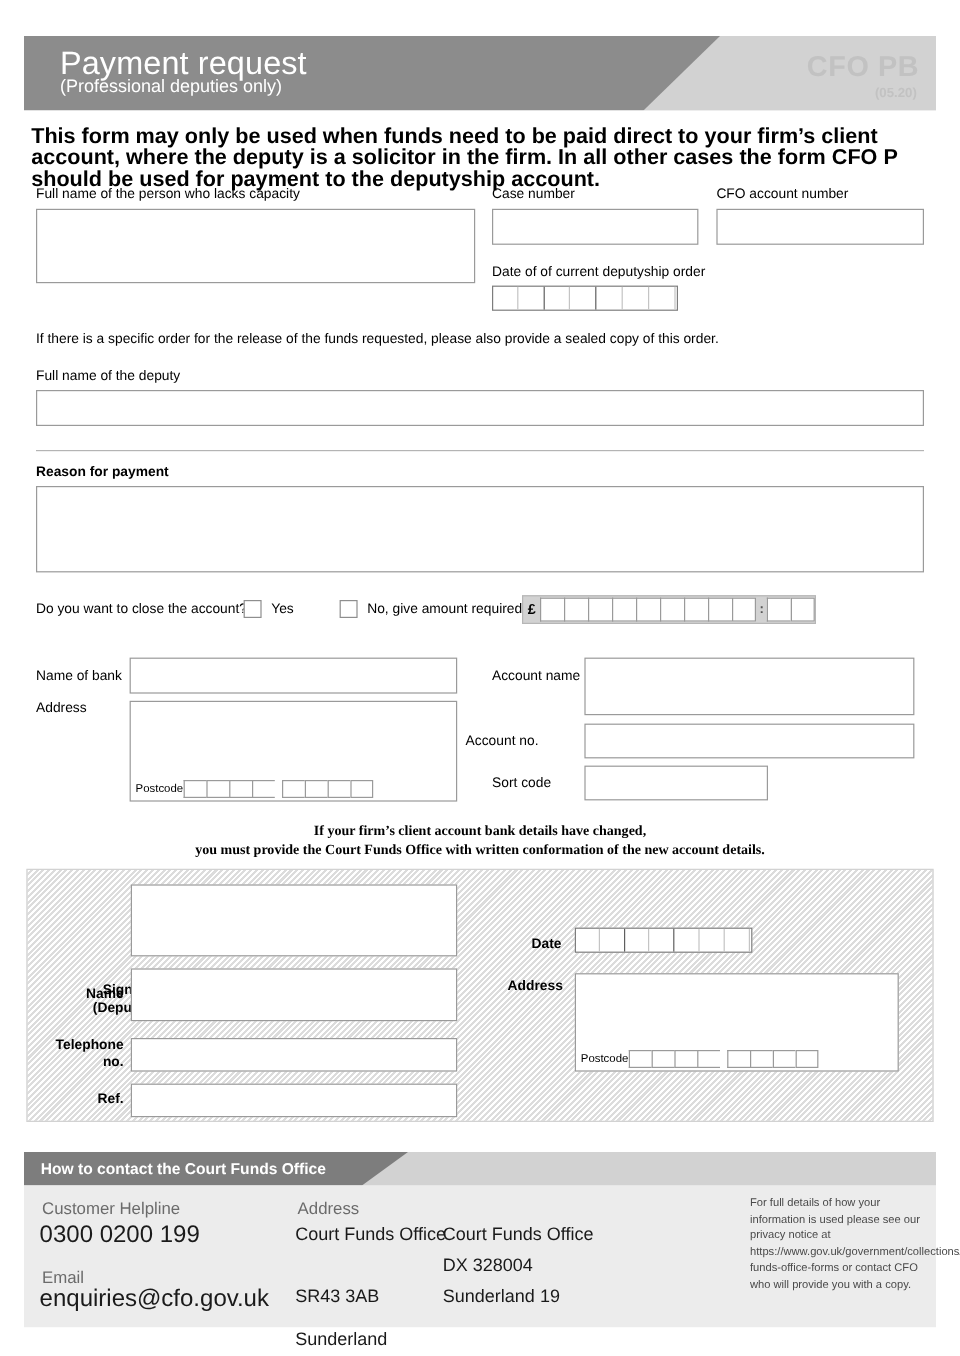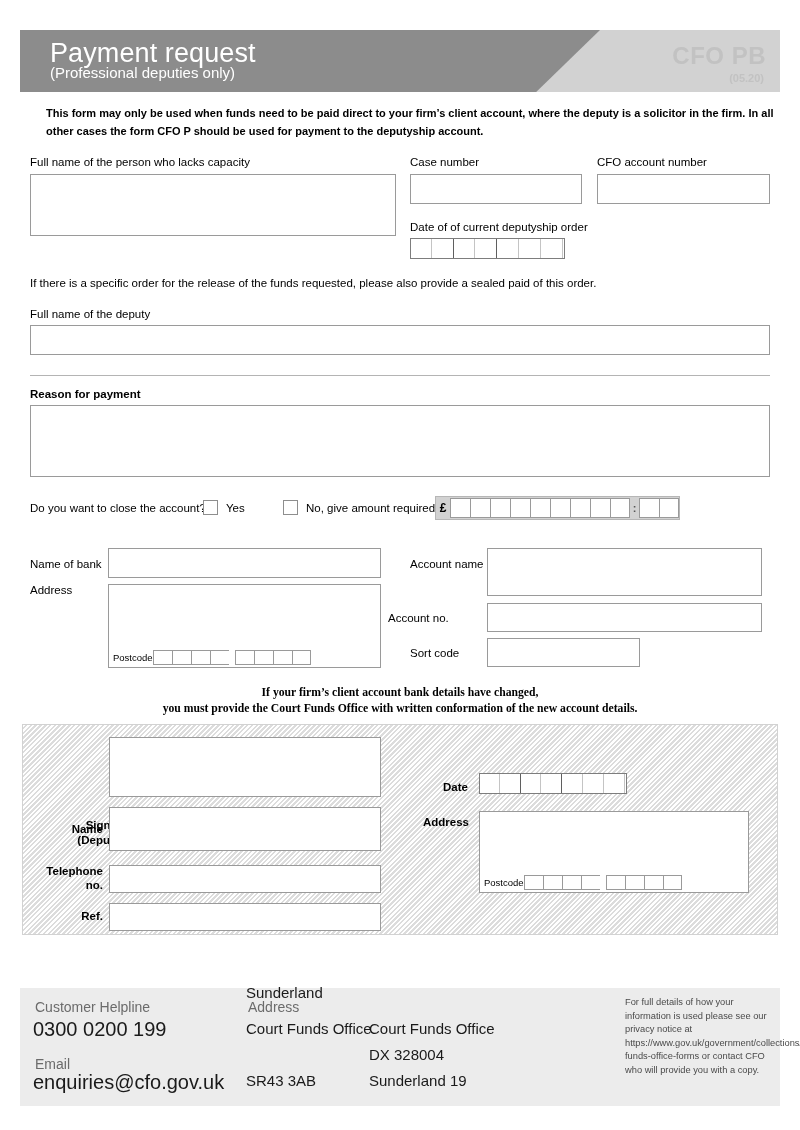--- a/index.html
+++ b/index.html
@@ -41,23 +41,23 @@
     color: #c2c2c2; font-size: 24px; font-weight: bold;
     letter-spacing: .5px;
   }
   .header-ver {
     position: absolute; right: 16px; top: 42px;
     color: #c2c2c2; font-size: 11px; font-weight: bold;
   }
 
   
   .intro {
-    position: absolute; left: 46px; top: 104px;
+    position: absolute; left: 26px; top: 104px;
     width: 742px;
-    font-size: 11px; font-weight: bold; line-height: 18px;
+    font-size: 18px; font-weight: bold; line-height: 18px;
   }
   .note {
     position: absolute; left: 30px; top: 277px;
     font-size: 11.5px;
   }
   .lbl {
     position: absolute;
     font-size: 11.5px; color: #000;
     white-space: nowrap;
   }
@@ -229,21 +229,21 @@
         <div class="c" style="width:21px;"></div>
     </div>
     <div class="grp">
       <div class="c" style="width:22px;"></div>
         <div class="c" style="width:22px;"></div>
       <div class="c" style="width:22px;"></div>
         <div class="c" style="width:22px;"></div>
     </div>
   </div>
 
-  <div class="note">If there is a specific order for the release of the funds requested, please also provide a sealed paid of this order.</div>
+  <div class="note">If there is a specific order for the release of the funds requested, please also provide a sealed copy of this order.</div>
 
   <div class="lbl" style="left:30px; top:308px;">Full name of the deputy</div>
   <div class="box" style="left:30px; top:325px; width:740px; height:30px;"></div>
 
   <div class="divider" style="top:375px;"></div>
 
   <div class="lbl lbl-b" style="left:30px; top:388px;">Reason for payment</div>
   <div class="lbl" style="left:122px; top:408px; font-size:10.5px;">- If for a gift or charitable donation please attach form CFO PG</div>
   <div class="box" style="left:30px; top:405px; width:740px; height:72px;"></div>
 
@@ -346,31 +346,35 @@
       <div class="cell" style="width:19px;"></div>
         <div class="cell" style="width:19px;"></div>
       <div class="gap"></div>
       <div class="cell" style="width:19px;"></div>
         <div class="cell" style="width:19px;"></div>
       <div class="cell" style="width:19px;"></div>
         <div class="cell" style="width:19px;"></div>
     </div>
   </div>
 
+  <div class="footer-bar">
+    <div class="footer-bar-dark"></div>
+    <div class="footer-bar-title">How to contact the Court Funds Office</div>
+  </div>
 
   <div class="footer-body"></div>
 
   <div class="f-lbl" style="left:35px; top:999px;">Customer Helpline</div>
   <div class="f-big" style="left:33px; top:1018px;">0300 0200 199</div>
   <div class="f-lbl" style="left:35px; top:1056px;">Email</div>
   <div class="f-big" style="left:33px; top:1071px;">enquiries@cfo.gov.uk</div>
 
   <div class="f-lbl" style="left:248px; top:999px;">Address</div>
   <div class="f-addr" style="left:246px; top:1016px;">Court Funds Office</div>
-  <div class="f-addr" style="left:246px; top:980px;text-align:center;">Sunderland</div>
+  <div class="f-addr" style="left:246px; top:1104px;text-align:center;">Sunderland</div>
   <div class="f-addr" style="left:246px; top:1068px;">SR43 3AB</div>
 
   <div class="f-addr" style="left:369px; top:1016px;">Court Funds Office</div>
   <div class="f-addr" style="left:369px; top:1042px;">DX 328004</div>
   <div class="f-addr" style="left:369px; top:1068px;">Sunderland 19</div>
 
   <div class="f-priv">For full details of how your information is used please see our privacy notice at https://www.gov.uk/government/collections/court-funds-office-forms or contact CFO who will provide you with a copy.</div>
 
 </div>
 

